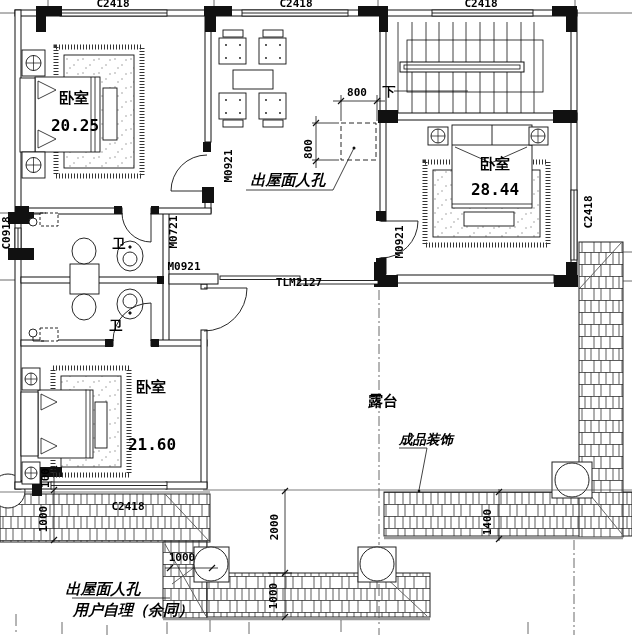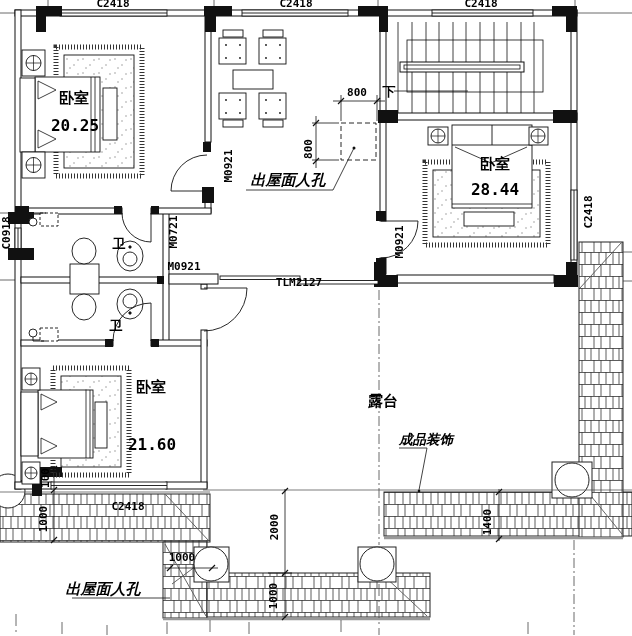--- a/index.html
+++ b/index.html
@@ -321,20 +321,21 @@
 <div class="lb room" style="left:151px;top:387px;">卧室</div>
 <div class="lb mono num" style="left:152px;top:425px;margin-top:20px;">21.60</div>
 <div class="lb room rsm" style="left:119px;top:243px;">卫</div>
 <div class="lb room rsm" style="left:116px;top:325px;">卫</div>
 <div class="lb room" style="left:383px;top:401px;">露台</div>
 <div class="lb room rsm" style="left:389px;top:91px;">下</div>
 
 <div class="lb note" style="left:288px;top:180px;">出屋面人孔</div>
 <div class="lb note n14" style="left:426px;top:440px;">成品装饰</div>
 <div class="lb note" style="left:103px;top:589px;">出屋面人孔</div>
+<div class="lb note" style="left:133px;top:610px;">用户自理（余同）</div>
 
 <div class="lb mono dim" style="left:357px;top:92px;">800</div>
 <div class="lb vt mono dim" style="left:308px;top:149px;">800</div>
 <div class="lb vt mono dim" style="left:274px;top:527px;">2000</div>
 <div class="lb vt mono dim" style="left:273px;top:596px;">1000</div>
 <div class="lb mono dim" style="left:182px;top:557px;">1000</div>
 <div class="lb vt mono dim" style="left:487px;top:522px;">1400</div>
 <div class="lb vt mono dim" style="left:45px;top:478px;">100</div>
 <div class="lb vt mono dim" style="left:43px;top:519px;">1000</div>
 

